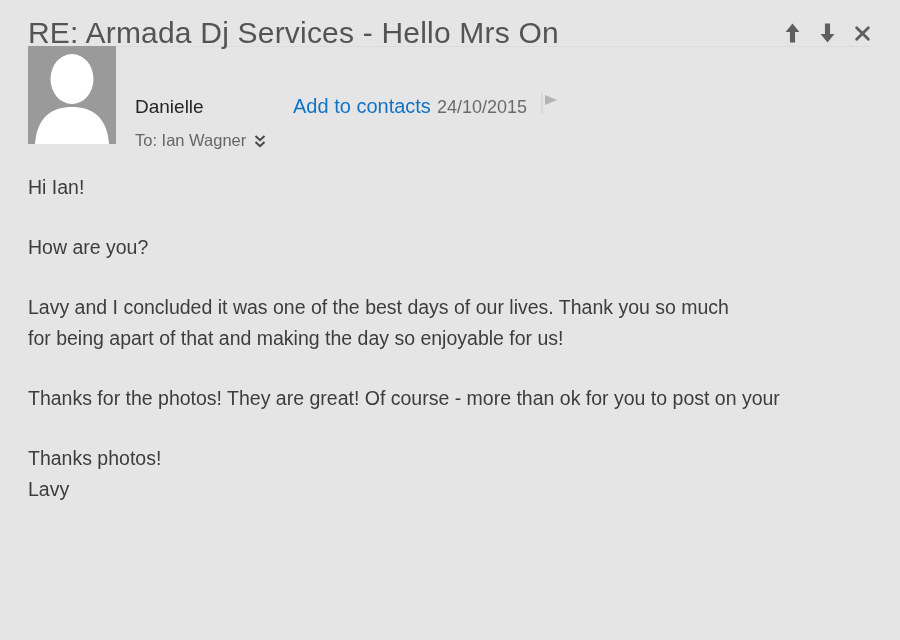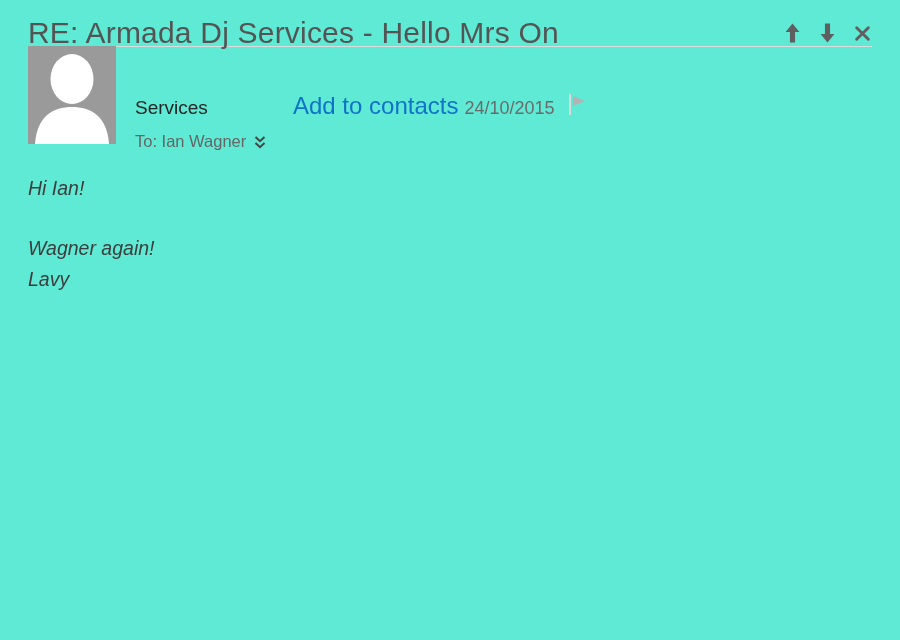--- a/index.html
+++ b/index.html
@@ -1,18 +1,18 @@
 <!DOCTYPE html>
 <html><head>
 <meta charset="utf-8">
 <style>
   * { margin:0; padding:0; box-sizing:border-box; }
   html,body { background:#fff; }
   .page {
-    width:900px; height:640px; background:#5eead4; overflow:hidden;
+    width:900px; height:640px; background:#e5e5e5; overflow:hidden;
     font-family:"Liberation Sans", sans-serif; position:relative;
   }
   .content { padding:0 28px; }
 
   
   .title-row {
     display:flex; justify-content:space-between; align-items:flex-start;
     padding-top:16px; height:46px;
   }
   .subject {
@@ -29,31 +29,31 @@
   .divider { border:none; border-top:1px solid #dcdcdc; }
 
   
   .sender-row { display:flex; margin-top:-1px; }
   .avatar {
     width:88px; height:98px; background:#9a9a9a; flex:0 0 auto; cursor:pointer;
   }
   .sender-info { margin-left:19px; padding-top:17px; }
   .sender-line1 { display:flex; align-items:baseline; line-height:24px; }
   .sender-name { font-size:19px; color:#252525; width:158px; flex:0 0 auto; cursor:pointer; }
-  .add-contacts { font-size:24px; color:#1173c7; text-decoration:none; cursor:pointer;margin-top:31px; }
+  .add-contacts { font-size:20px; color:#1173c7; text-decoration:none; cursor:pointer;margin-top:31px; }
   .date { font-size:18px; color:#6b6b6b; margin-left:6px; }
   .flag { margin-left:13px; position:relative; top:2px; cursor:pointer; }
   .sender-line2 {
     margin-top:10px; font-size:16.5px; color:#666666; line-height:20px;
     display:flex; align-items:center; gap:8px;
   }
   .expand-chevrons { display:inline-flex; cursor:pointer; position:relative; top:1px; }
 
   
-  .email-body { margin-top:22px; font-size:19.5px; color:#3d3d3d; line-height:31px;font-style:italic; }
+  .email-body { margin-top:22px; font-size:19.5px; color:#3d3d3d; line-height:31px; }
   .para { margin-bottom:29px; }
   .para:last-child { margin-bottom:0; }
 </style>
 </head>
 <body>
 
 <div class="page">
   <div class="content">
 
     <div class="title-row">
@@ -82,21 +82,21 @@
     <div class="sender-row">
       <div class="avatar">
         <svg width="88" height="98" viewBox="0 0 88 98">
           <rect width="88" height="98" fill="#9a9a9a"></rect>
           <ellipse cx="44" cy="33" rx="21.5" ry="25" fill="#ffffff"></ellipse>
           <path d="M7 98 C9 70 25 61 44 61 C63 61 79 70 81 98 Z" fill="#ffffff"></path>
         </svg>
       </div>
       <div class="sender-info">
         <div class="sender-line1">
-          <span class="sender-name">Services</span>
+          <span class="sender-name">Danielle</span>
           <a class="add-contacts">Add to contacts</a>
           <span class="date">24/10/2015</span>
           <span class="flag">
             <svg width="20" height="22" viewBox="0 0 20 22">
               <rect x="1" y="0" width="2" height="21" fill="#d9d9d9"></rect>
               <path d="M5 2 L17 7 L5 12 Z" fill="#b3b3b3"></path>
             </svg>
           </span>
         </div>
         <div class="sender-line2">
@@ -109,23 +109,29 @@
           </span>
         </div>
       </div>
     </div>
 
     <div class="email-body">
       <div class="para">
         <div class="line">Hi Ian!</div>
       </div>
       <div class="para">
+        <div class="line">How are you?</div>
       </div>
       <div class="para">
+        <div class="line">Lavy and I concluded it was one of the best days of our lives. Thank you so much</div>
+        <div class="line">for being apart of that and making the day so enjoyable for us!</div>
       </div>
       <div class="para">
-        <div class="line">Wagner again!</div>
+        <div class="line">Thanks for the photos! They are great! Of course - more than ok for you to post on your</div>
+      </div>
+      <div class="para">
+        <div class="line">Thanks photos!</div>
         <div class="line">Lavy</div>
       </div>
     </div>
 
   </div>
 </div>
 
 </body></html>

